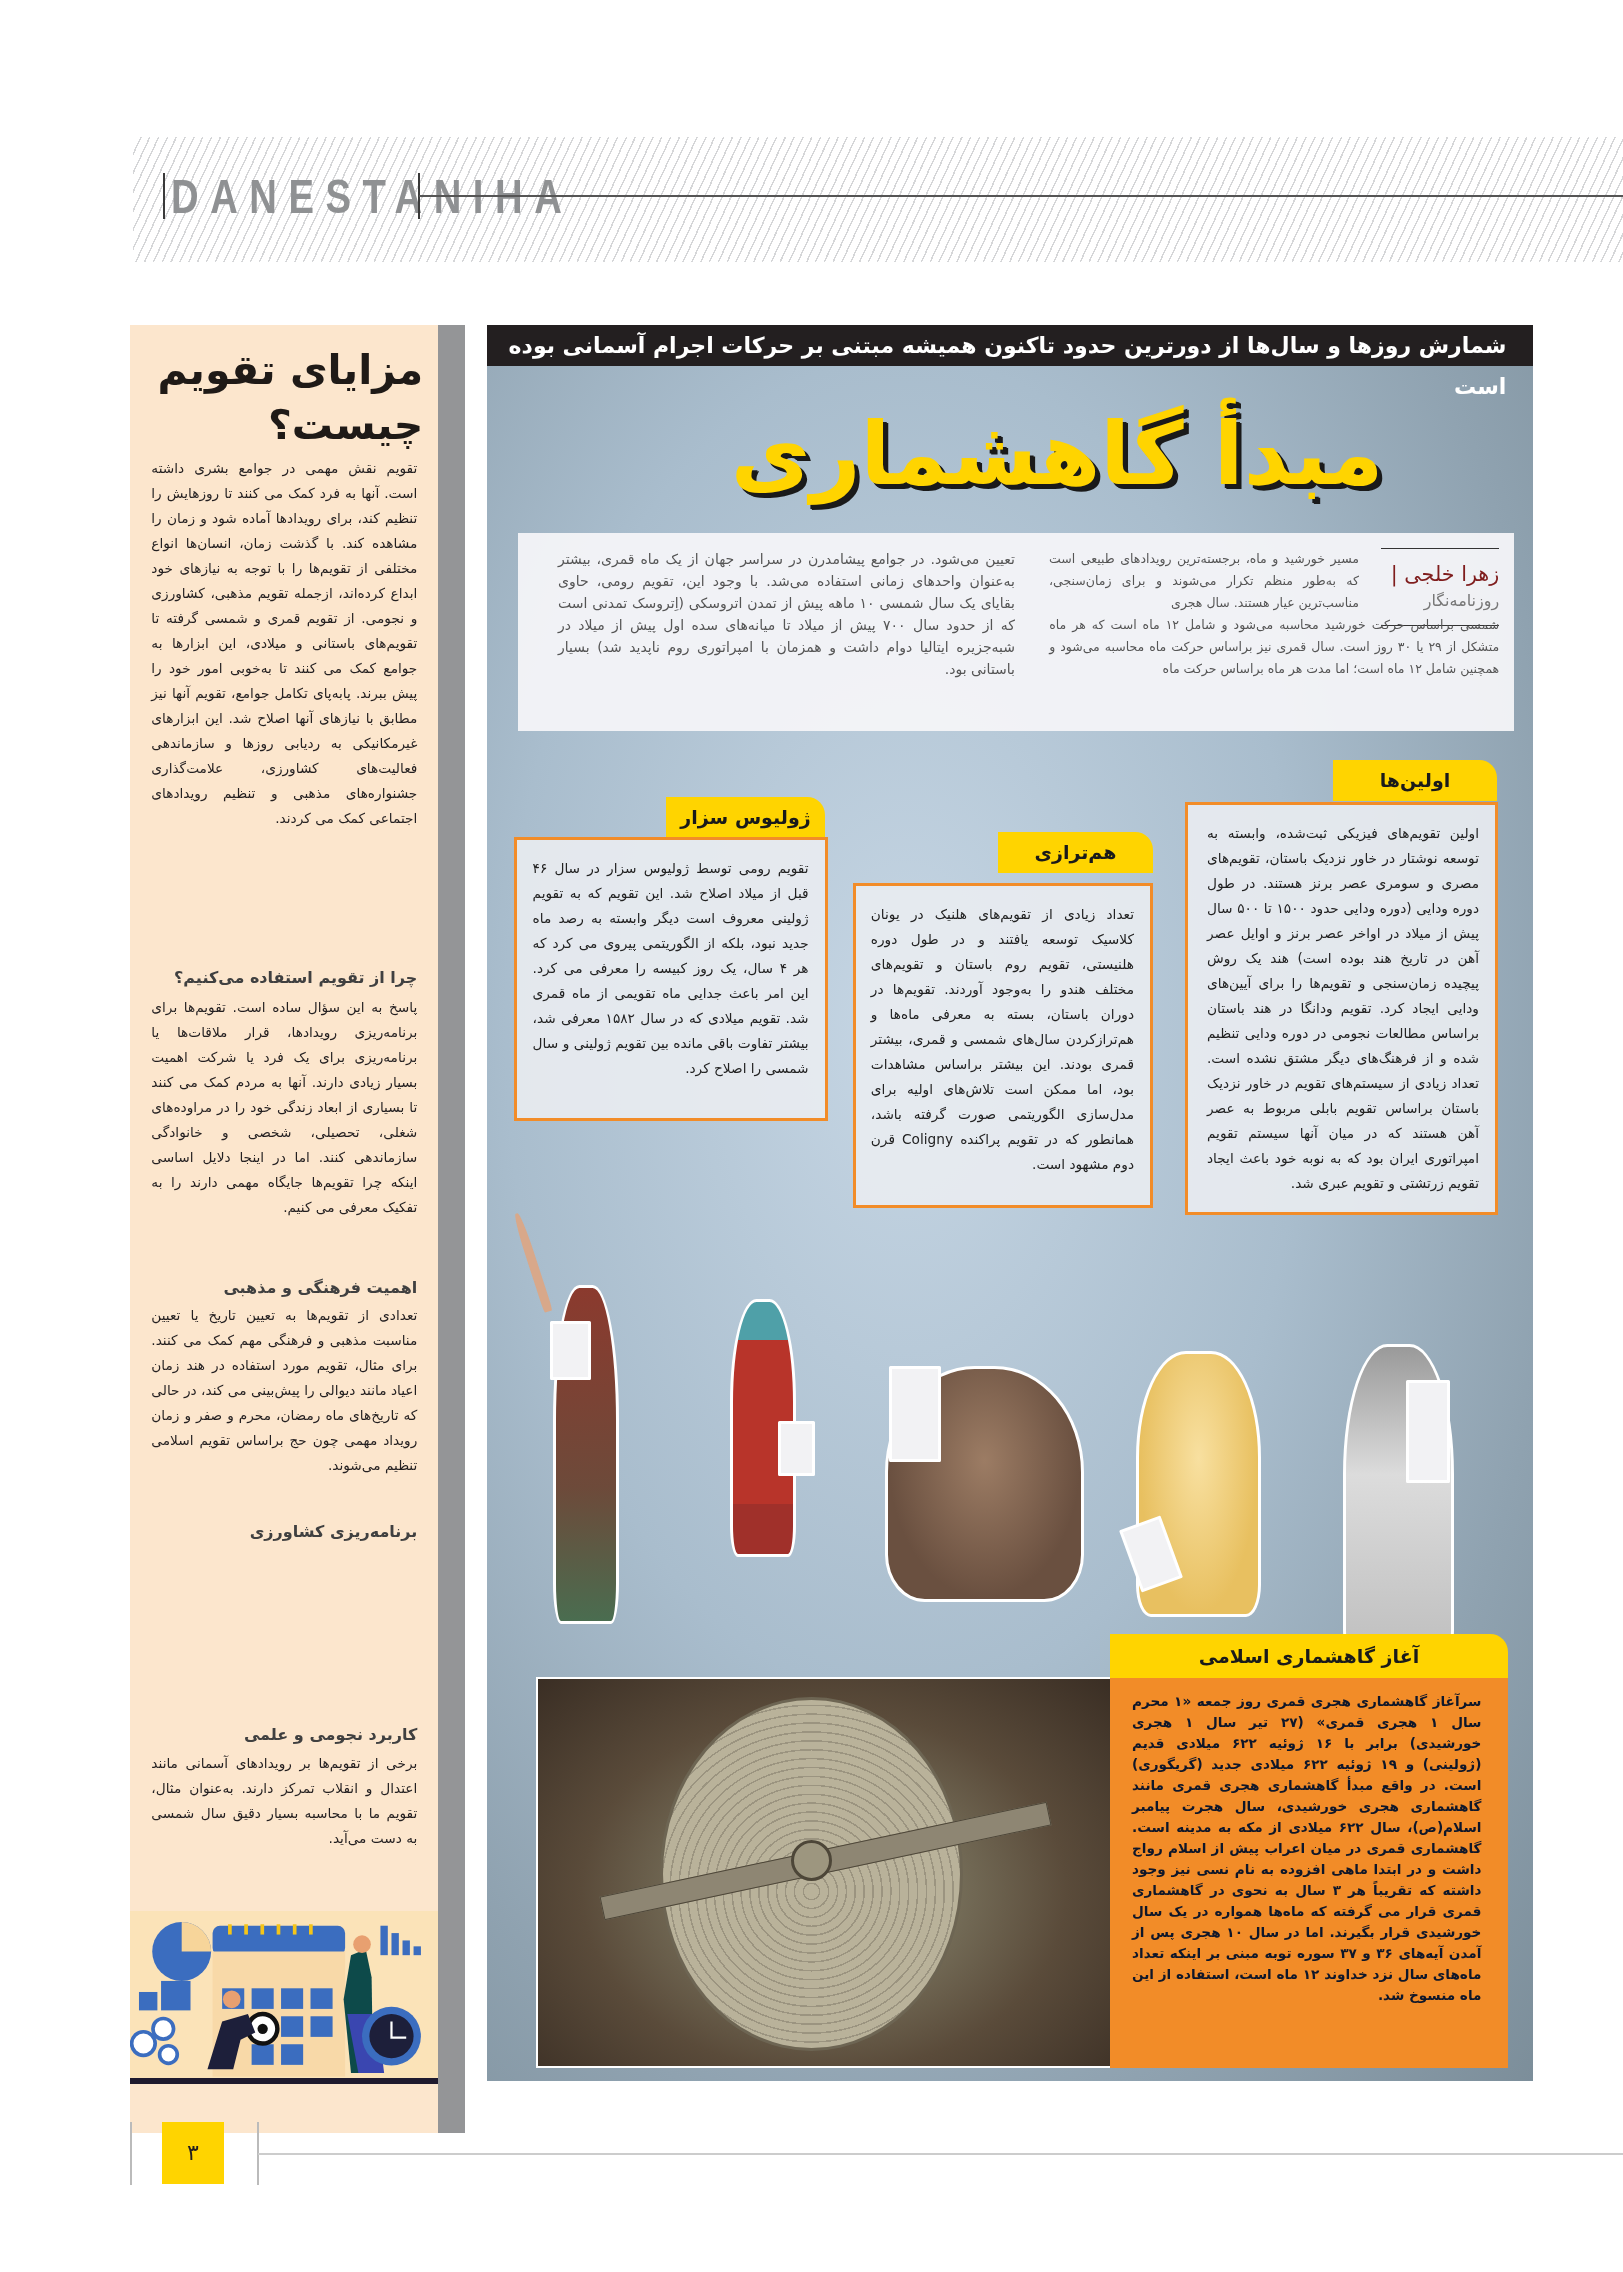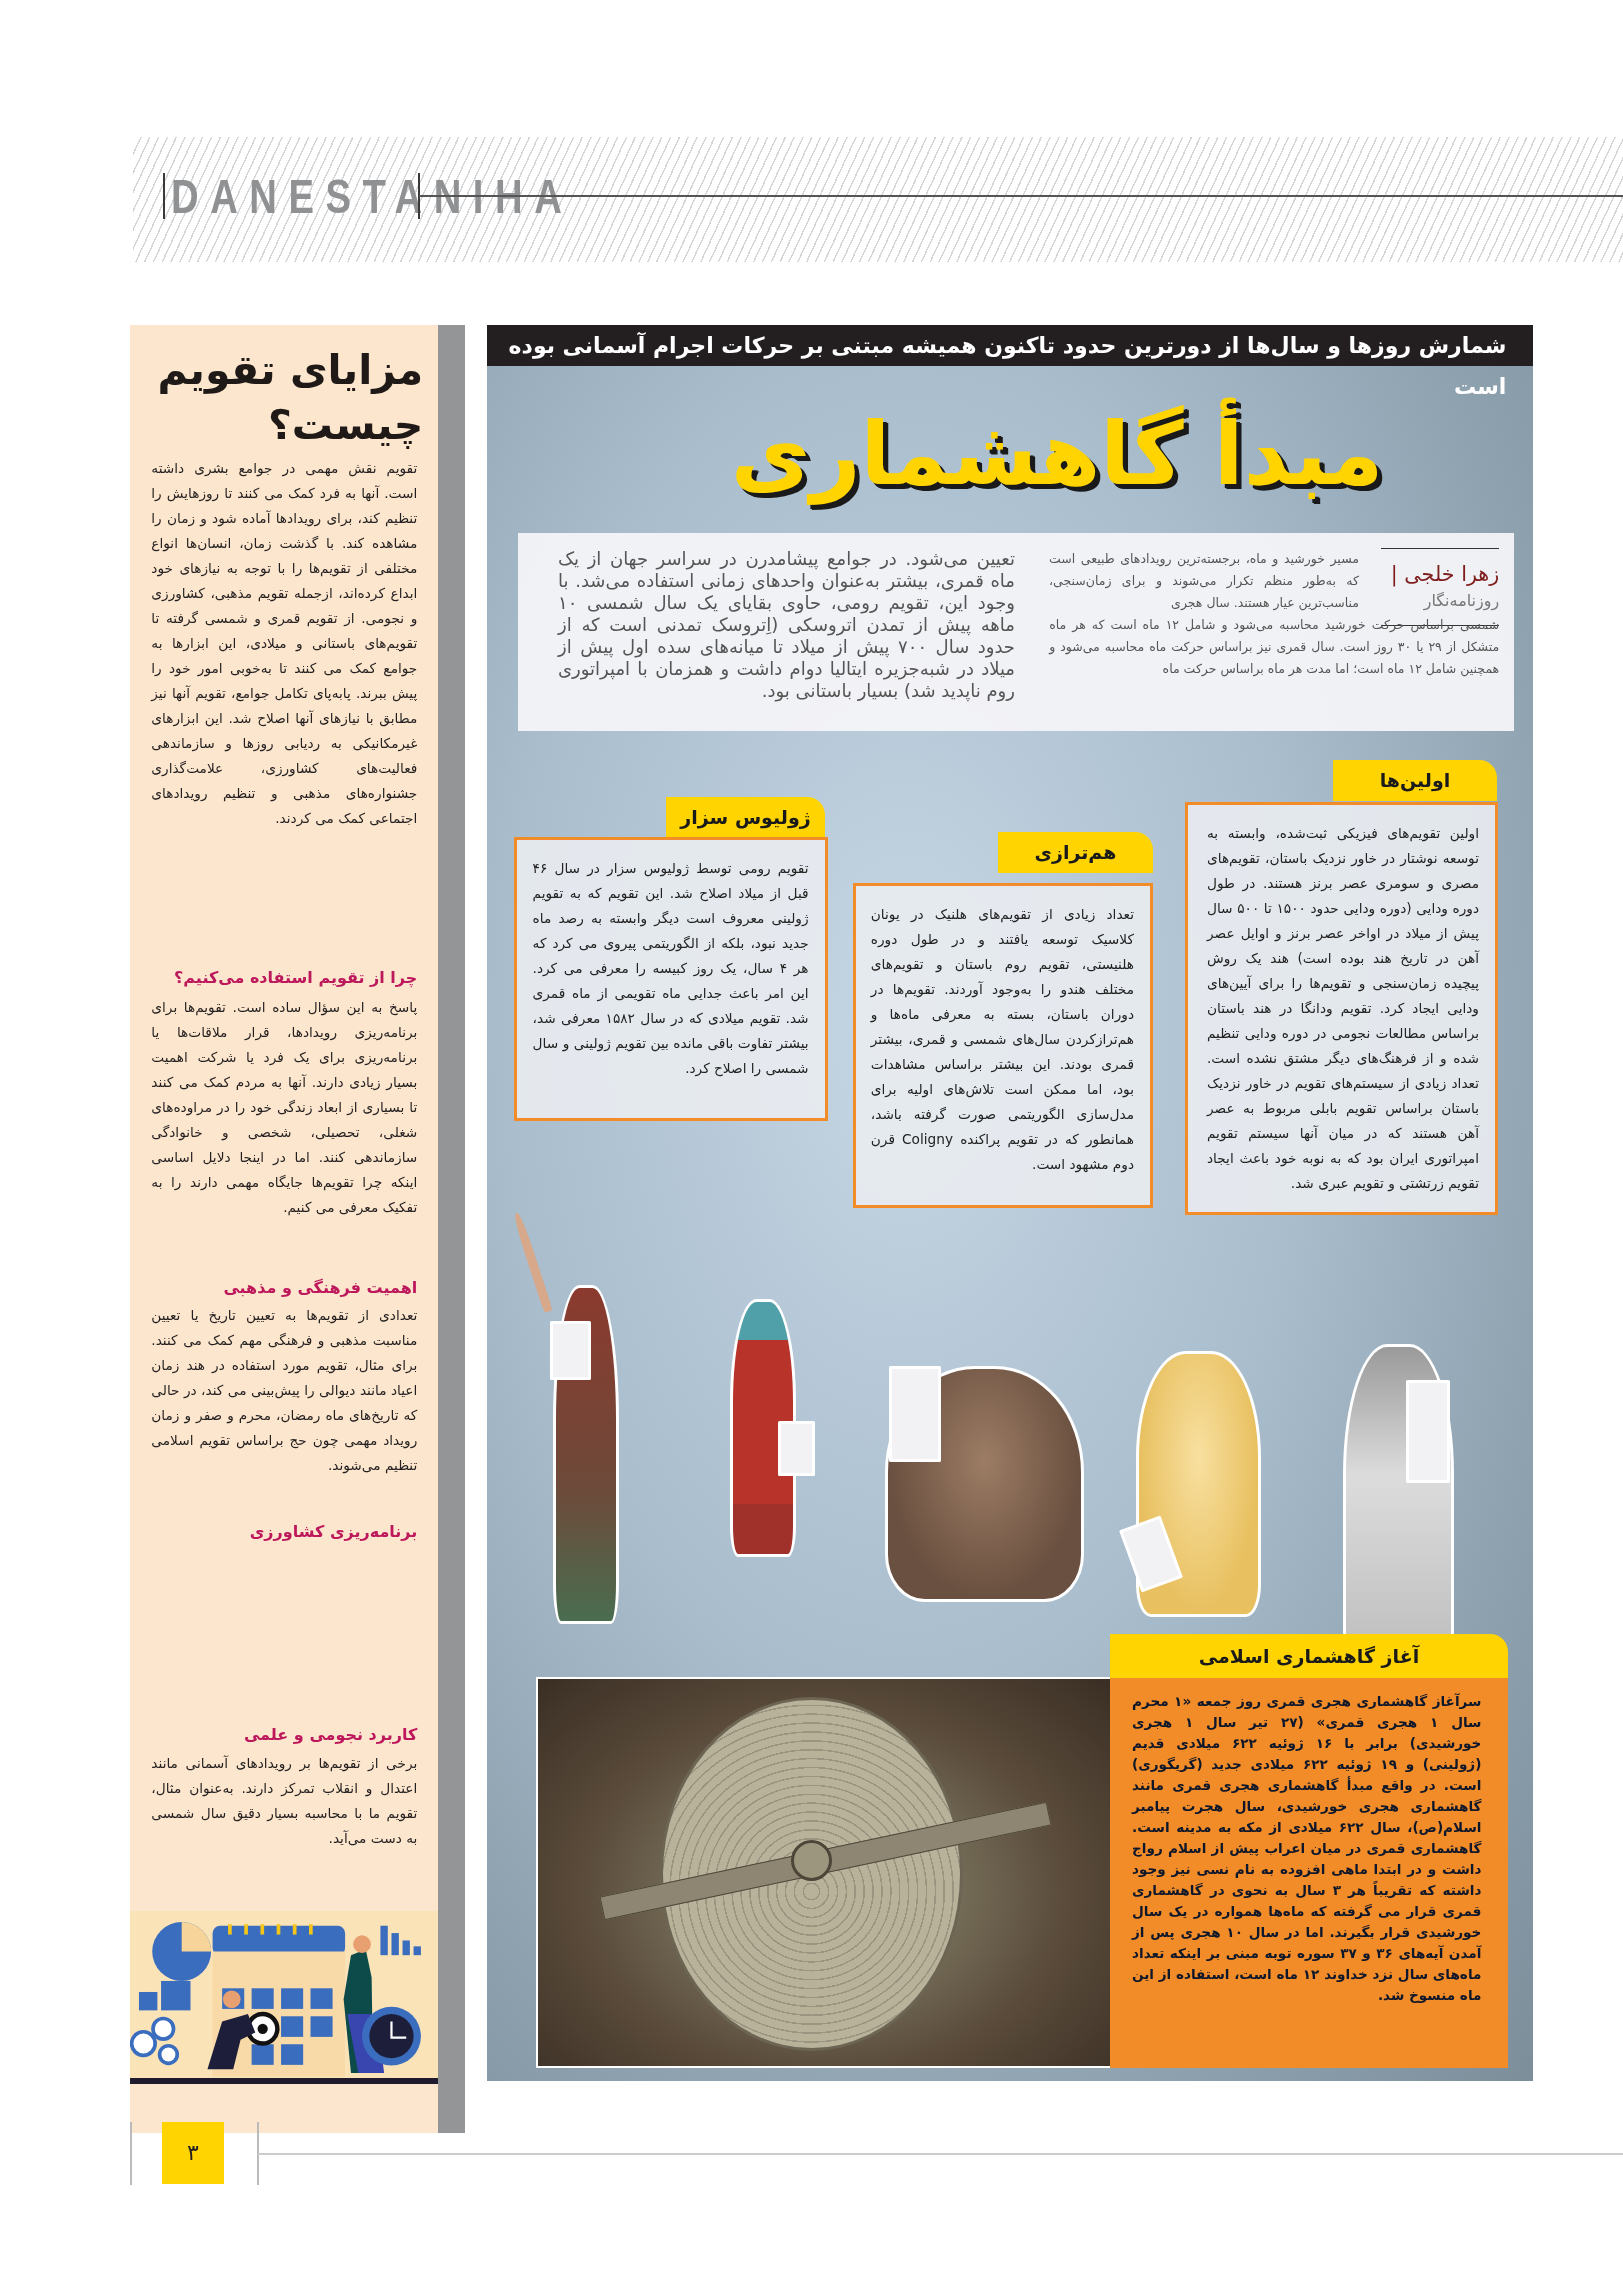--- a/index.html
+++ b/index.html
@@ -25,21 +25,21 @@
   .sidebar {
     position: absolute; left: 130px; top: 325px; width: 308px; height: 1808px;
     background: #fce6cd; direction: rtl;
   }
   .sidebar-shadow { position: absolute; left: 438px; top: 325px; width: 26.6px; height: 1808px; background: #949597; }
   .sb-title {
     position: absolute; right: 14.8px; top: 17.7px; width: 280px; text-align: right;
     font-family: "DejaVu Sans", sans-serif; font-weight: bold; font-size: 41px; line-height: 55px; color: #1f1a17;
   }
   .sb-body { position: absolute; right: 20.7px; width: 266px; text-align: justify; font-size: 13.7px; line-height: 25px; color: #231f20; }
-  .sb-h { position: absolute; right: 20.7px; width: 266px; text-align: right; font-size: 16px; font-weight: bold; color: #be185d; }
+  .sb-h { position: absolute; right: 20.7px; width: 266px; text-align: right; font-size: 16px; font-weight: bold; color: #404040; }
   .sb-illus { position: absolute; left: 0; top: 1586px; width: 308px; height: 173px; background: #fbe3b8; overflow: hidden; }
   .sb-illus-bar { position: absolute; left: 0; bottom: 0; width: 308px; height: 5.9px; background: #1f1a2e; }
 
   
   .main {
     position: absolute; left: 487px; top: 325px; width: 1046px; height: 1756px;
     background: radial-gradient(ellipse at 40% 40%, #c6d6e4 0%, #a9bdcd 45%, #8fa2b0 75%, #7c8e9a 100%);
     overflow: hidden;
   }
   .main-topbar {
@@ -57,21 +57,21 @@
     position: absolute; left: 31px; top: 208px; width: 996px; height: 198px;
     background: rgba(244,244,248,0.95); direction: rtl;
   }
   .byline { position: absolute; right: 14.8px; top: 14.8px; width: 125px; height: 89px; }
   .byline-top { position: absolute; right: 0; top: 0; width: 118px; height: 1.5px; background: #333; }
   .byline-name { position: absolute; right: 0; top: 14px; font-size: 20.7px; color: #7f1d1d; white-space: nowrap; }
   .byline-role { position: absolute; right: 0; top: 43px; font-size: 16px; color: #777; white-space: nowrap; }
   .byline-bottom { position: absolute; right: 0; top: 77px; width: 118px; height: 1.5px; background: #333; }
   .intro-col1a { position: absolute; right: 155px; top: 14.8px; width: 310px; text-align: justify; font-size: 12.5px; line-height: 22px; color: #555; }
   .intro-col1b { position: absolute; right: 14.8px; top: 81px; width: 450px; text-align: justify; font-size: 12.5px; line-height: 22px; color: #555; }
-  .intro-col2 { position: absolute; right: 499px; top: 14.8px; width: 457px; text-align: justify; font-size: 18px; line-height: 22px; color: #555; }
+  .intro-col2 { position: absolute; right: 499px; top: 14.8px; width: 457px; text-align: justify; font-size: 14px; line-height: 22px; color: #555; }
 
   
   .box-tab {
     position: absolute; height: 41px; background: #ffd400; border-radius: 0 17.7px 0 0;
     font-weight: bold; font-size: 19px; line-height: 41px; text-align: center; color: #1a1a1a; direction: rtl;
   }
   .box {
     position: absolute; border: 3px solid #f28c28; background: rgba(232,236,240,0.92);
     direction: rtl; text-align: justify; font-size: 13.7px; line-height: 25px; color: #222;
   }

